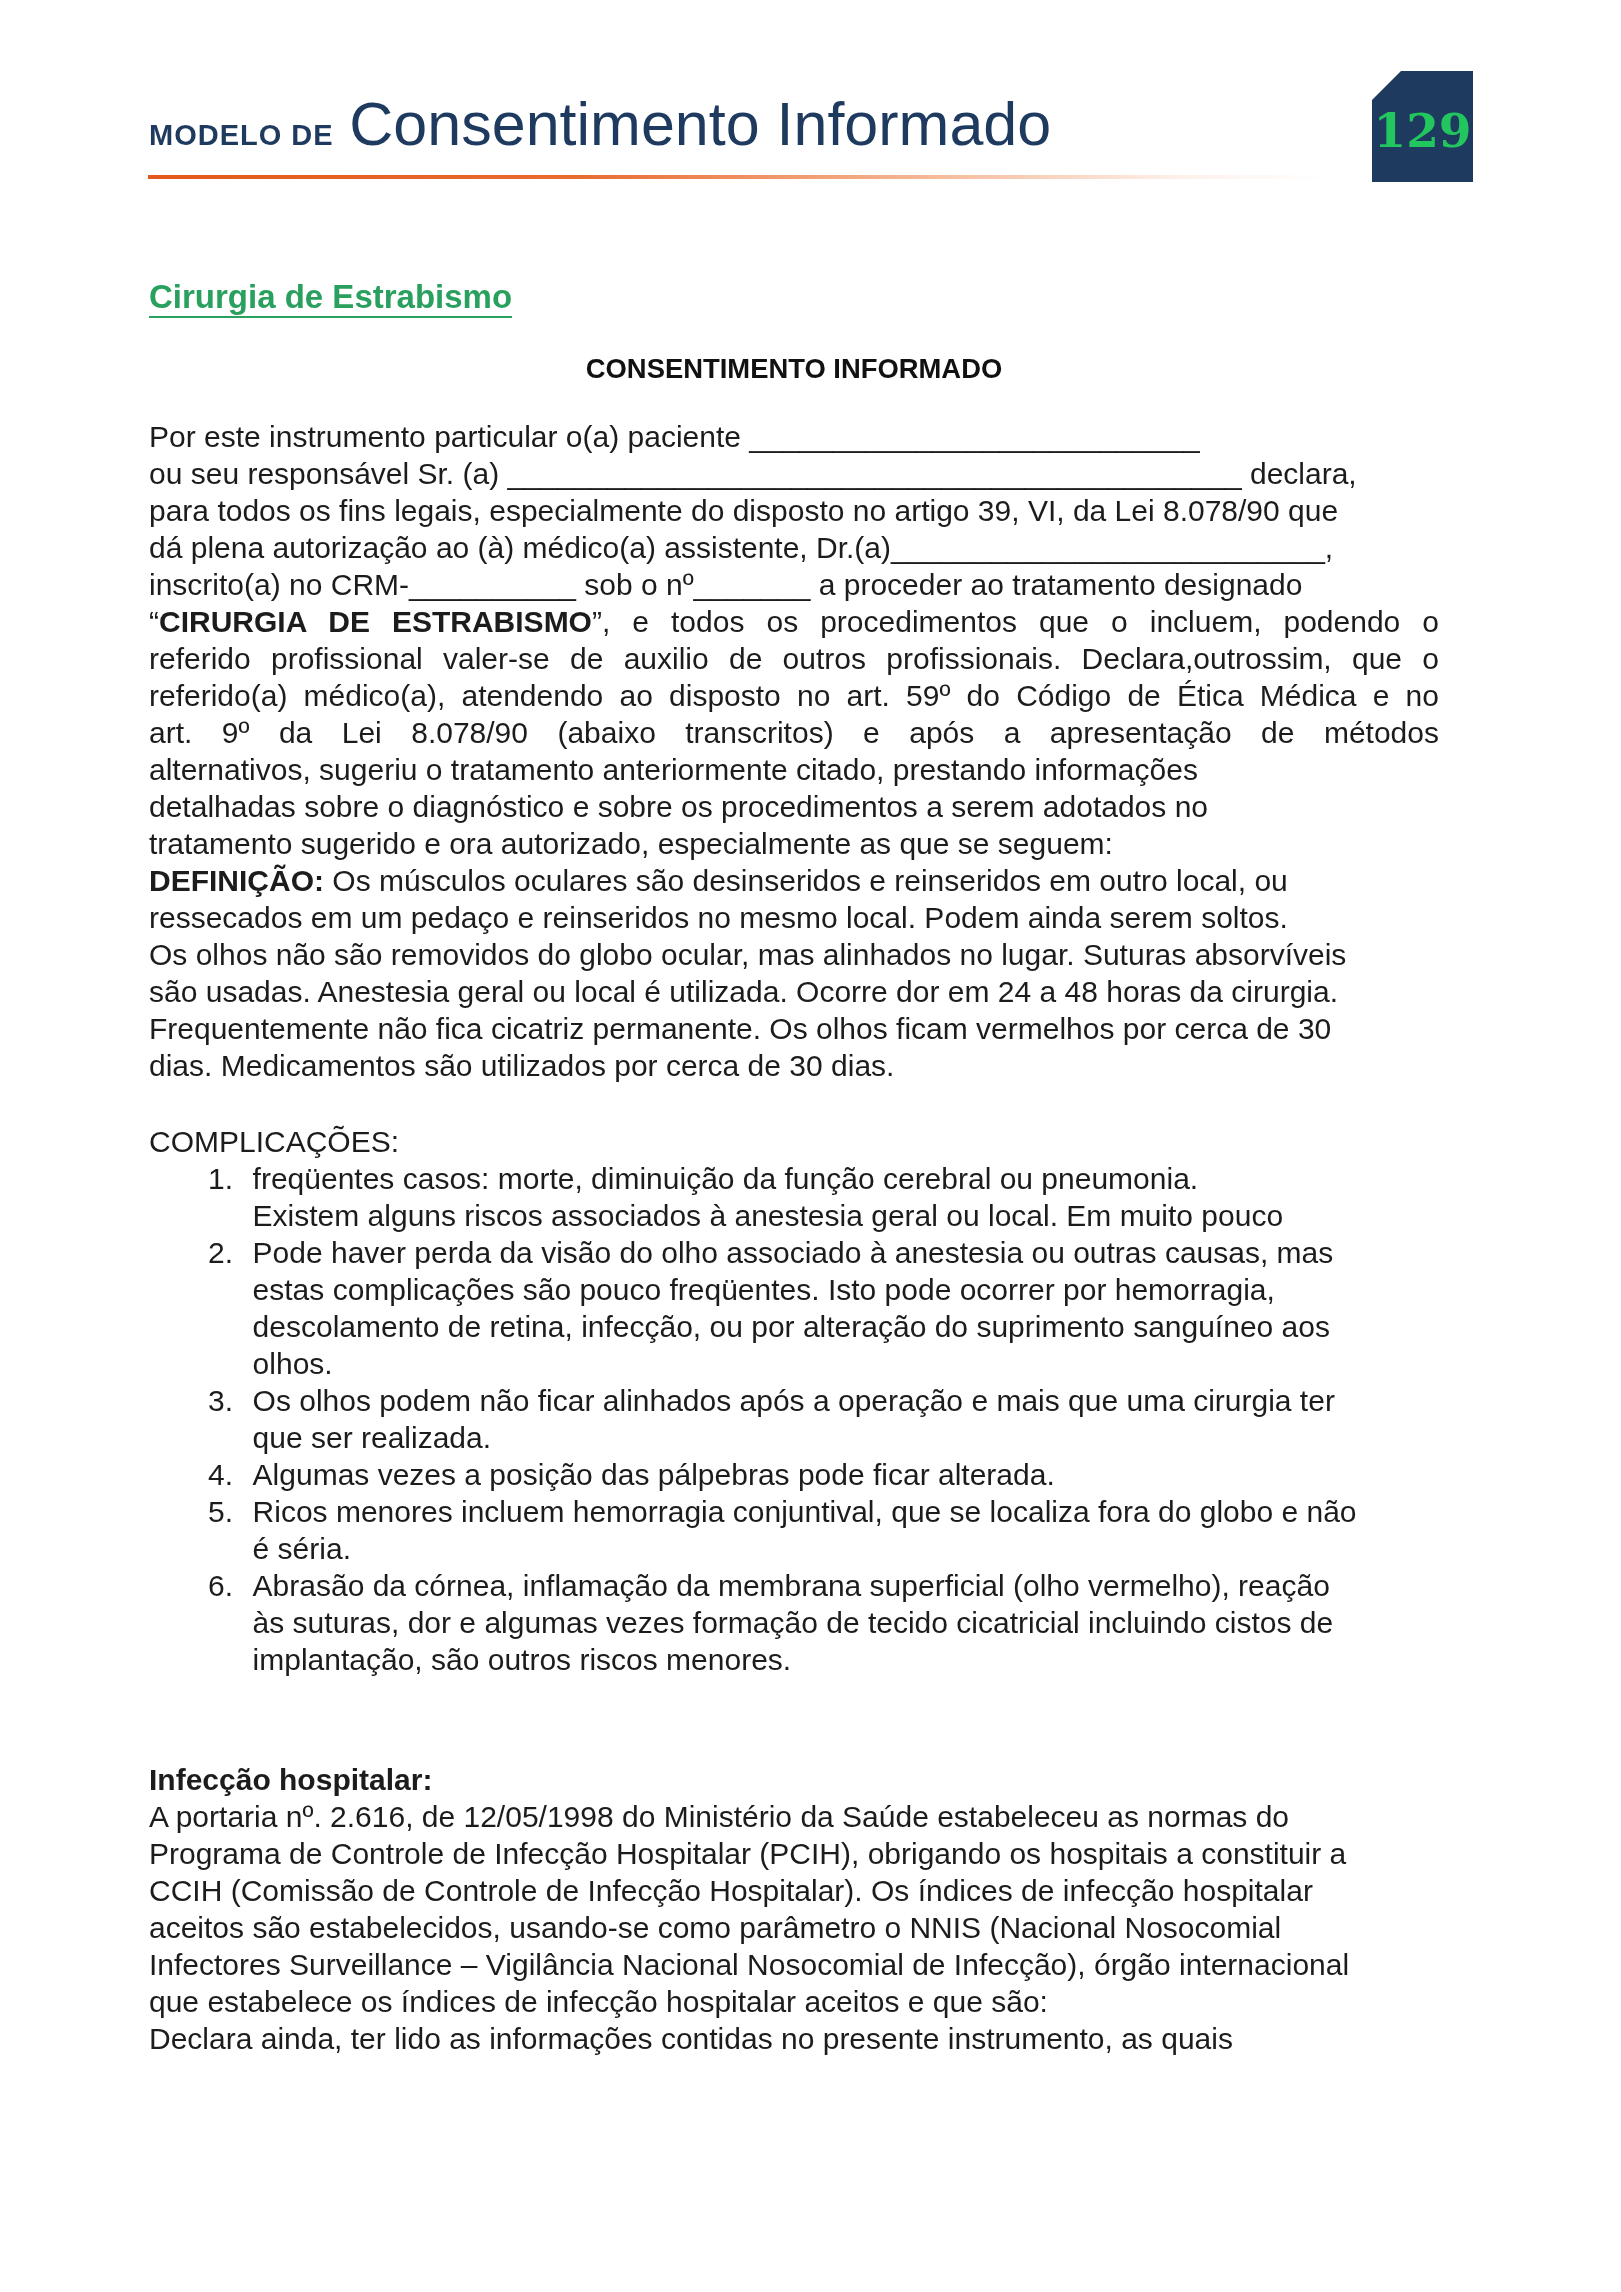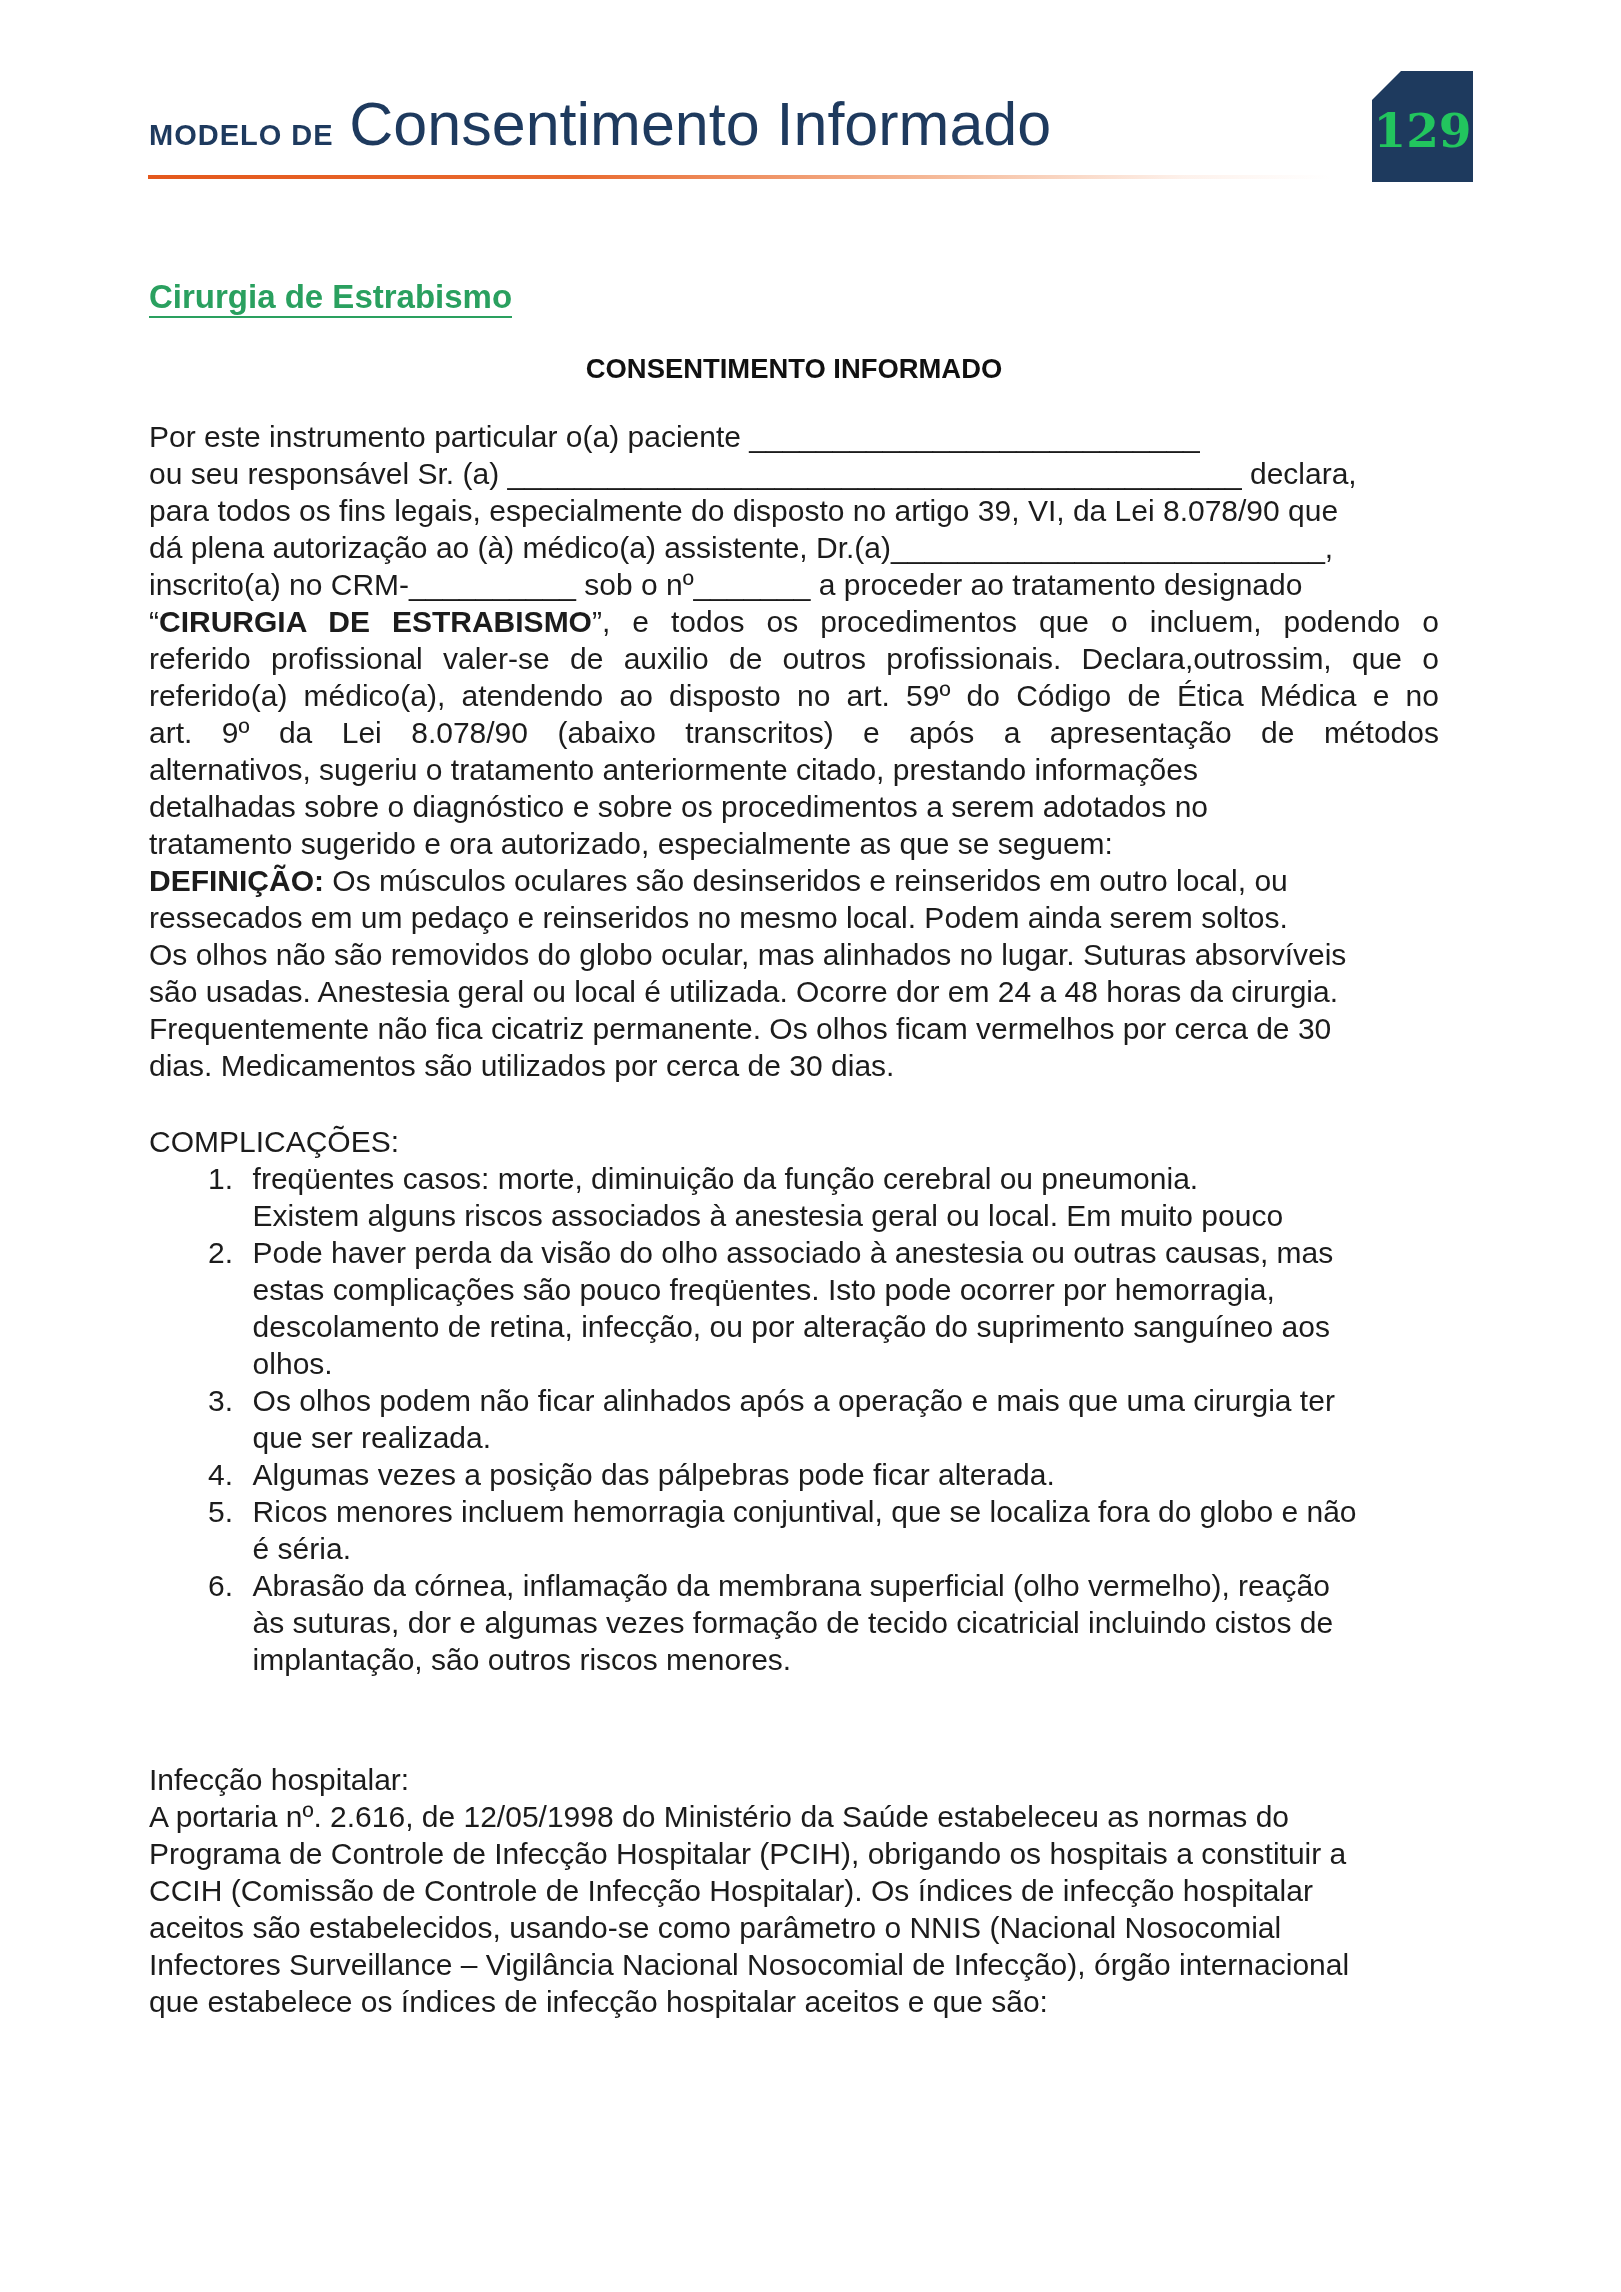--- a/index.html
+++ b/index.html
@@ -121,21 +121,21 @@
     text-align:right;
     line-height:37px;
   }
   .li-text{
     margin-left:19.6px;
     width:1186px;
     line-height:37px;
   }
   .inf-label{
     margin-top:83px;
-    font-weight:normal;
+    font-weight:bold;
     line-height:37px;
   }
   .infeccao{margin-top:0px;}
 </style>
 </head>
 <body>
 
 <div class="page">
 
   <div class="masthead">
@@ -232,17 +232,18 @@
 
     <div class="inf-label">Infecção hospitalar:</div>
 
     <div class="para infeccao">
         <div class="ln">A portaria nº. 2.616, de 12/05/1998 do Ministério da Saúde estabeleceu as normas do</div>
         <div class="ln">Programa de Controle de Infecção Hospitalar (PCIH), obrigando os hospitais a constituir a</div>
         <div class="ln">CCIH (Comissão de Controle de Infecção Hospitalar). Os índices de infecção hospitalar</div>
         <div class="ln">aceitos são estabelecidos, usando-se como parâmetro o NNIS (Nacional Nosocomial</div>
         <div class="ln">Infectores Surveillance – Vigilância Nacional Nosocomial de Infecção), órgão internacional</div>
         <div class="ln">que estabelece os índices de infecção hospitalar aceitos e que são:</div>
+        <div class="ln">Declara ainda, ter lido as informações contidas no presente instrumento, as quais</div>
       </div>
 
   </div>
 </div>
 
 
 </body></html>

